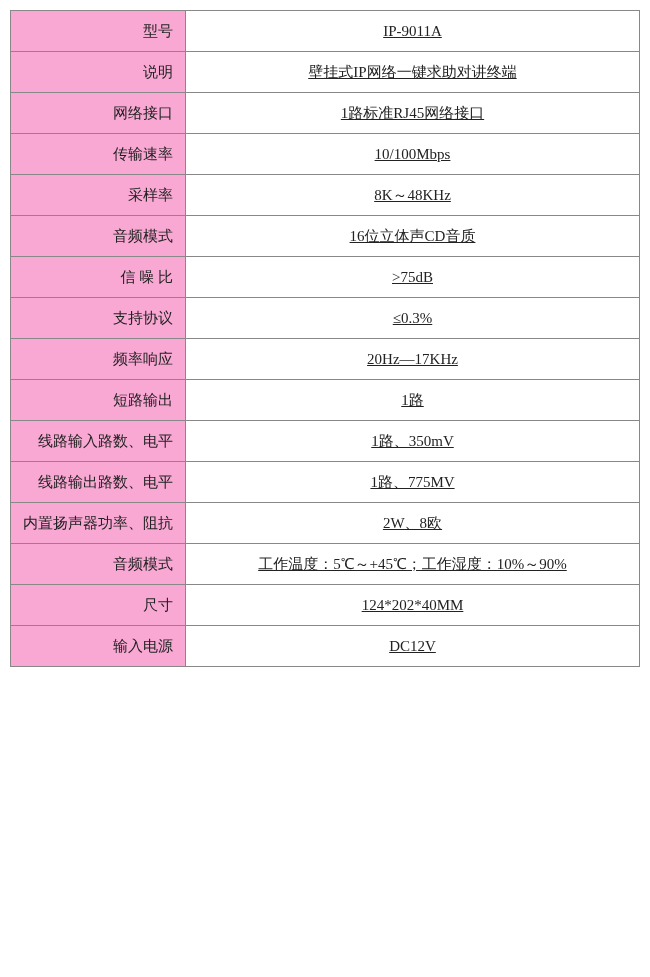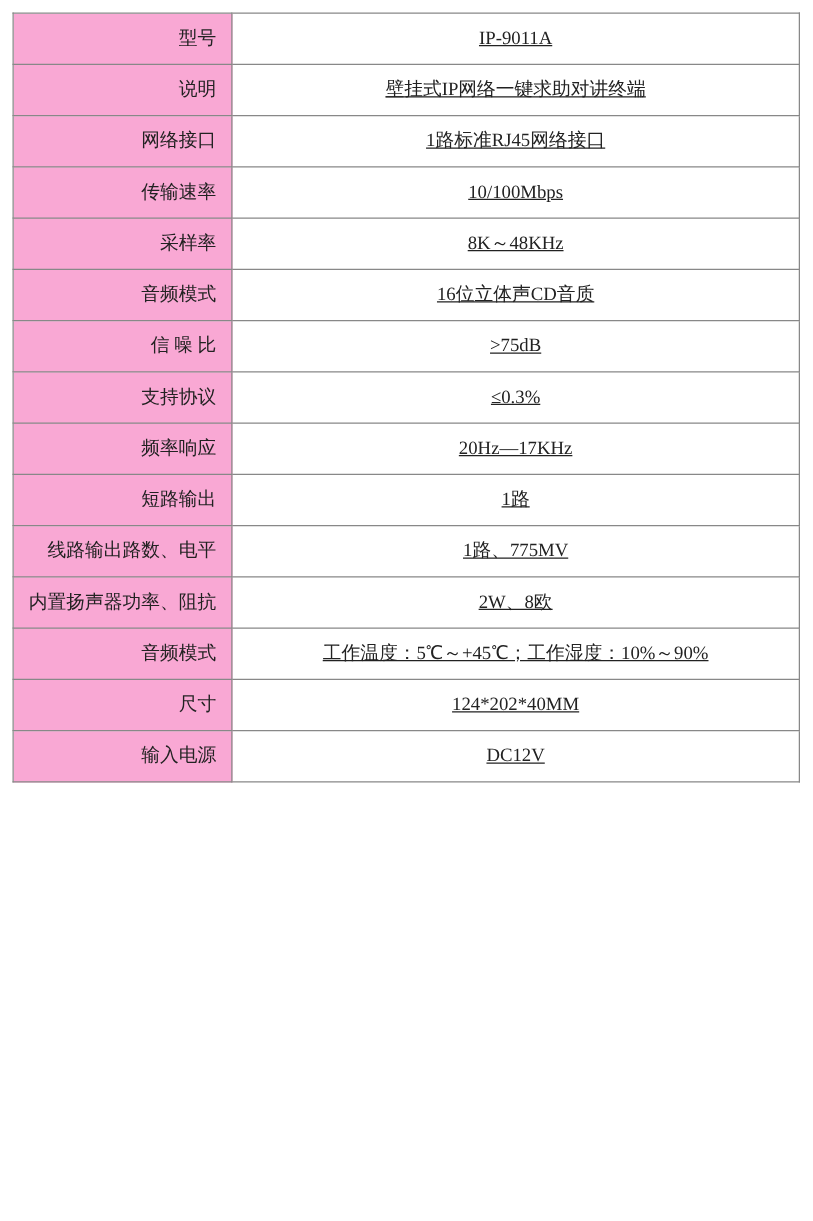--- a/index.html
+++ b/index.html
@@ -88,20 +88,24 @@
       </tr>
       <tr>
         <td class="label-cell">频率响应</td>
         <td class="value-cell">20Hz—17KHz</td>
       </tr>
       <tr>
         <td class="label-cell">短路输出</td>
         <td class="value-cell">1路</td>
       </tr>
       <tr>
+        <td class="label-cell">线路输入路数、电平</td>
+        <td class="value-cell">1路、350mV</td>
+      </tr>
+      <tr>
         <td class="label-cell">线路输出路数、电平</td>
         <td class="value-cell">1路、775MV</td>
       </tr>
       <tr>
         <td class="label-cell">内置扬声器功率、阻抗</td>
         <td class="value-cell">2W、8欧</td>
       </tr>
       <tr>
         <td class="label-cell">音频模式</td>
         <td class="value-cell">工作温度：5℃～+45℃；工作湿度：10%～90%</td>

